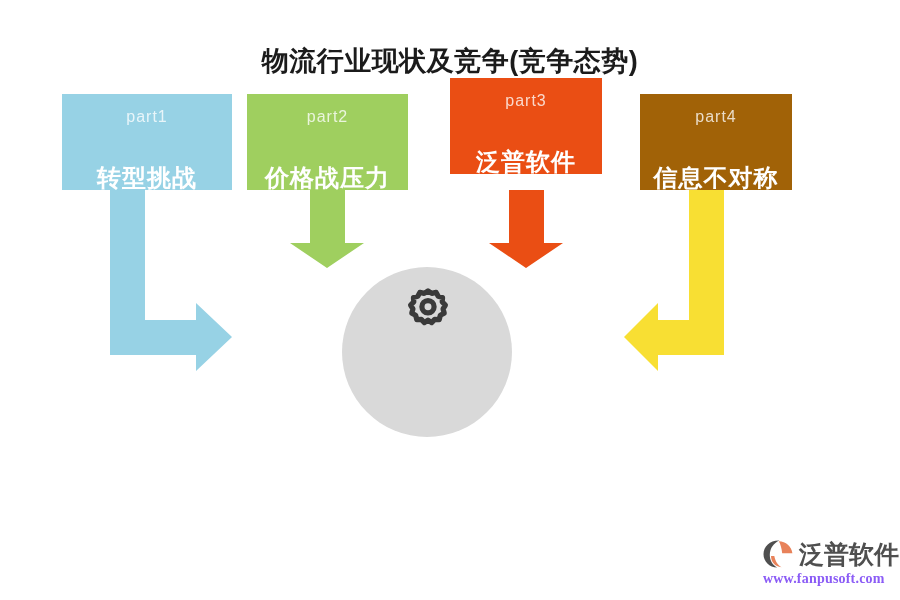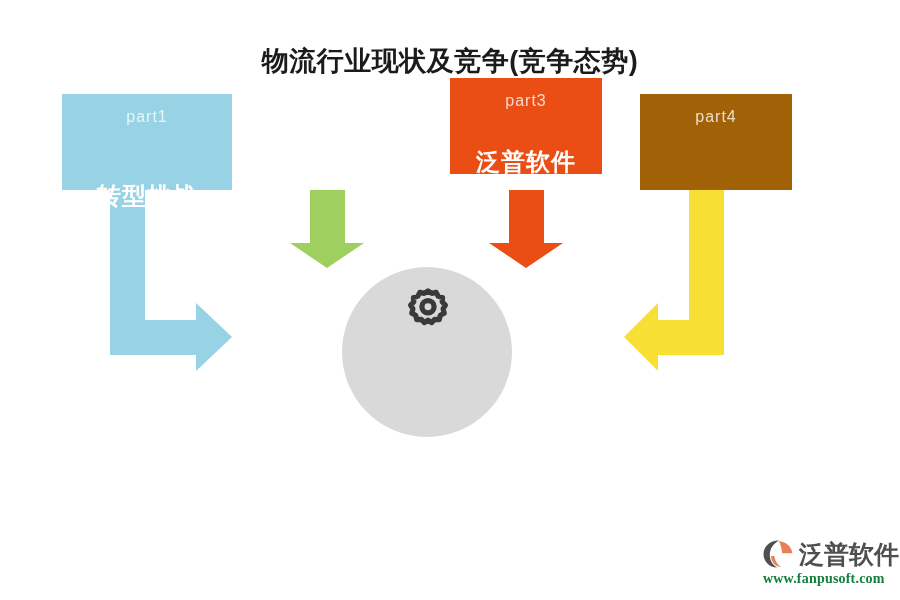--- a/index.html
+++ b/index.html
@@ -150,33 +150,38 @@
 
     <path d="M 110,190 L 145,190 L 145,320 L 196,320 L 196,303 L 232,337 L 196,371 L 196,355 L 110,355 Z" fill="#97d2e5"></path>
 
     <path d="M 310,190 L 345,190 L 345,243 L 364,243 L 327,268 L 290,243 L 310,243 Z" fill="#9fcf5f"></path>
 
     <path d="M 509,190 L 544,190 L 544,243 L 563,243 L 526,268 L 489,243 L 509,243 Z" fill="#ea4e14"></path>
 
     <path d="M 724,190 L 689,190 L 689,320 L 658,320 L 658,303 L 624,337 L 658,371 L 658,355 L 724,355 Z" fill="#f8df33"></path>
   </svg>
 
-  <div class="part-box" id="box1" style="background: rgb(151, 210, 229); gap: 18px;">
+  <div class="part-box" id="box1" style="background: rgb(151, 210, 229);">
     <div class="part-label">part1</div>
     <div class="part-title">转型挑战</div>
   </div>
 
+  <div class="part-box" id="box2" style="background: rgb(159, 207, 95);">
+    <div class="part-label">part2</div>
+    <div class="part-title">价格战压力</div>
+  </div>
 
   <div class="part-box" id="box3" style="background: rgb(234, 78, 20);">
     <div class="part-label">part3</div>
     <div class="part-title">泛普软件</div>
   </div>
 
   <div class="part-box" id="box4" style="background: #a16207;">
     <div class="part-label">part4</div>
+    <div class="part-title">信息不对称</div>
   </div>
 
   <div id="center-circle" style="background: rgb(217, 217, 217);"></div>
 
   <div id="gear-wrap">
     <svg viewBox="0 0 100 100" width="58" height="58" xmlns="http://www.w3.org/2000/svg">
       <path d="M50 6
                c4 0 6.5 1.5 7.8 4.4 l2.1 4.6 5 .6
                c3.2 .4 5.3 2 6.1 4.9 .8 3 -0.1 5.5 -2.6 7.5
                l-3.9 3.2 1.4 4.8 c.9 3.1 .3 5.7 -2 7.8
@@ -202,16 +207,16 @@
   <div id="logo">
     <div id="logo-top">
       <svg id="logo-mark" viewBox="0 0 34 30" xmlns="http://www.w3.org/2000/svg">
         <path d="M16.5 1.5 C8 1.5 1.5 7.5 1.5 15.2 C1.5 22.4 7.4 28.3 15.2 28.5
                  C10.6 26.2 7.8 21.5 7.8 16 C7.8 9.3 11.6 4.2 17.4 1.6 Z" fill="#4f4f4f"></path>
         <path d="M16.8 2.2 C23.9 2.2 29.5 7.5 30.4 14.2 L20.2 14.2 C19.6 9 18.5 5.1 16.8 2.2 Z" fill="#e8825a"></path>
         <path d="M12.3 17.0 C13.3 22.3 16.0 26.4 19.6 28.3 C12.6 27.5 9.2 23.0 9.0 17.0 Z" fill="#e8825a"></path>
       </svg>
       <div id="logo-text" style="color: rgb(79, 79, 79);">泛普软件</div>
     </div>
-    <div id="logo-url" style="color: #15803d;">www.fanpusoft.com</div>
+    <div id="logo-url" style="color: #8b5cf6;">www.fanpusoft.com</div>
   </div>
 
 </div>
 
 </body></html>

